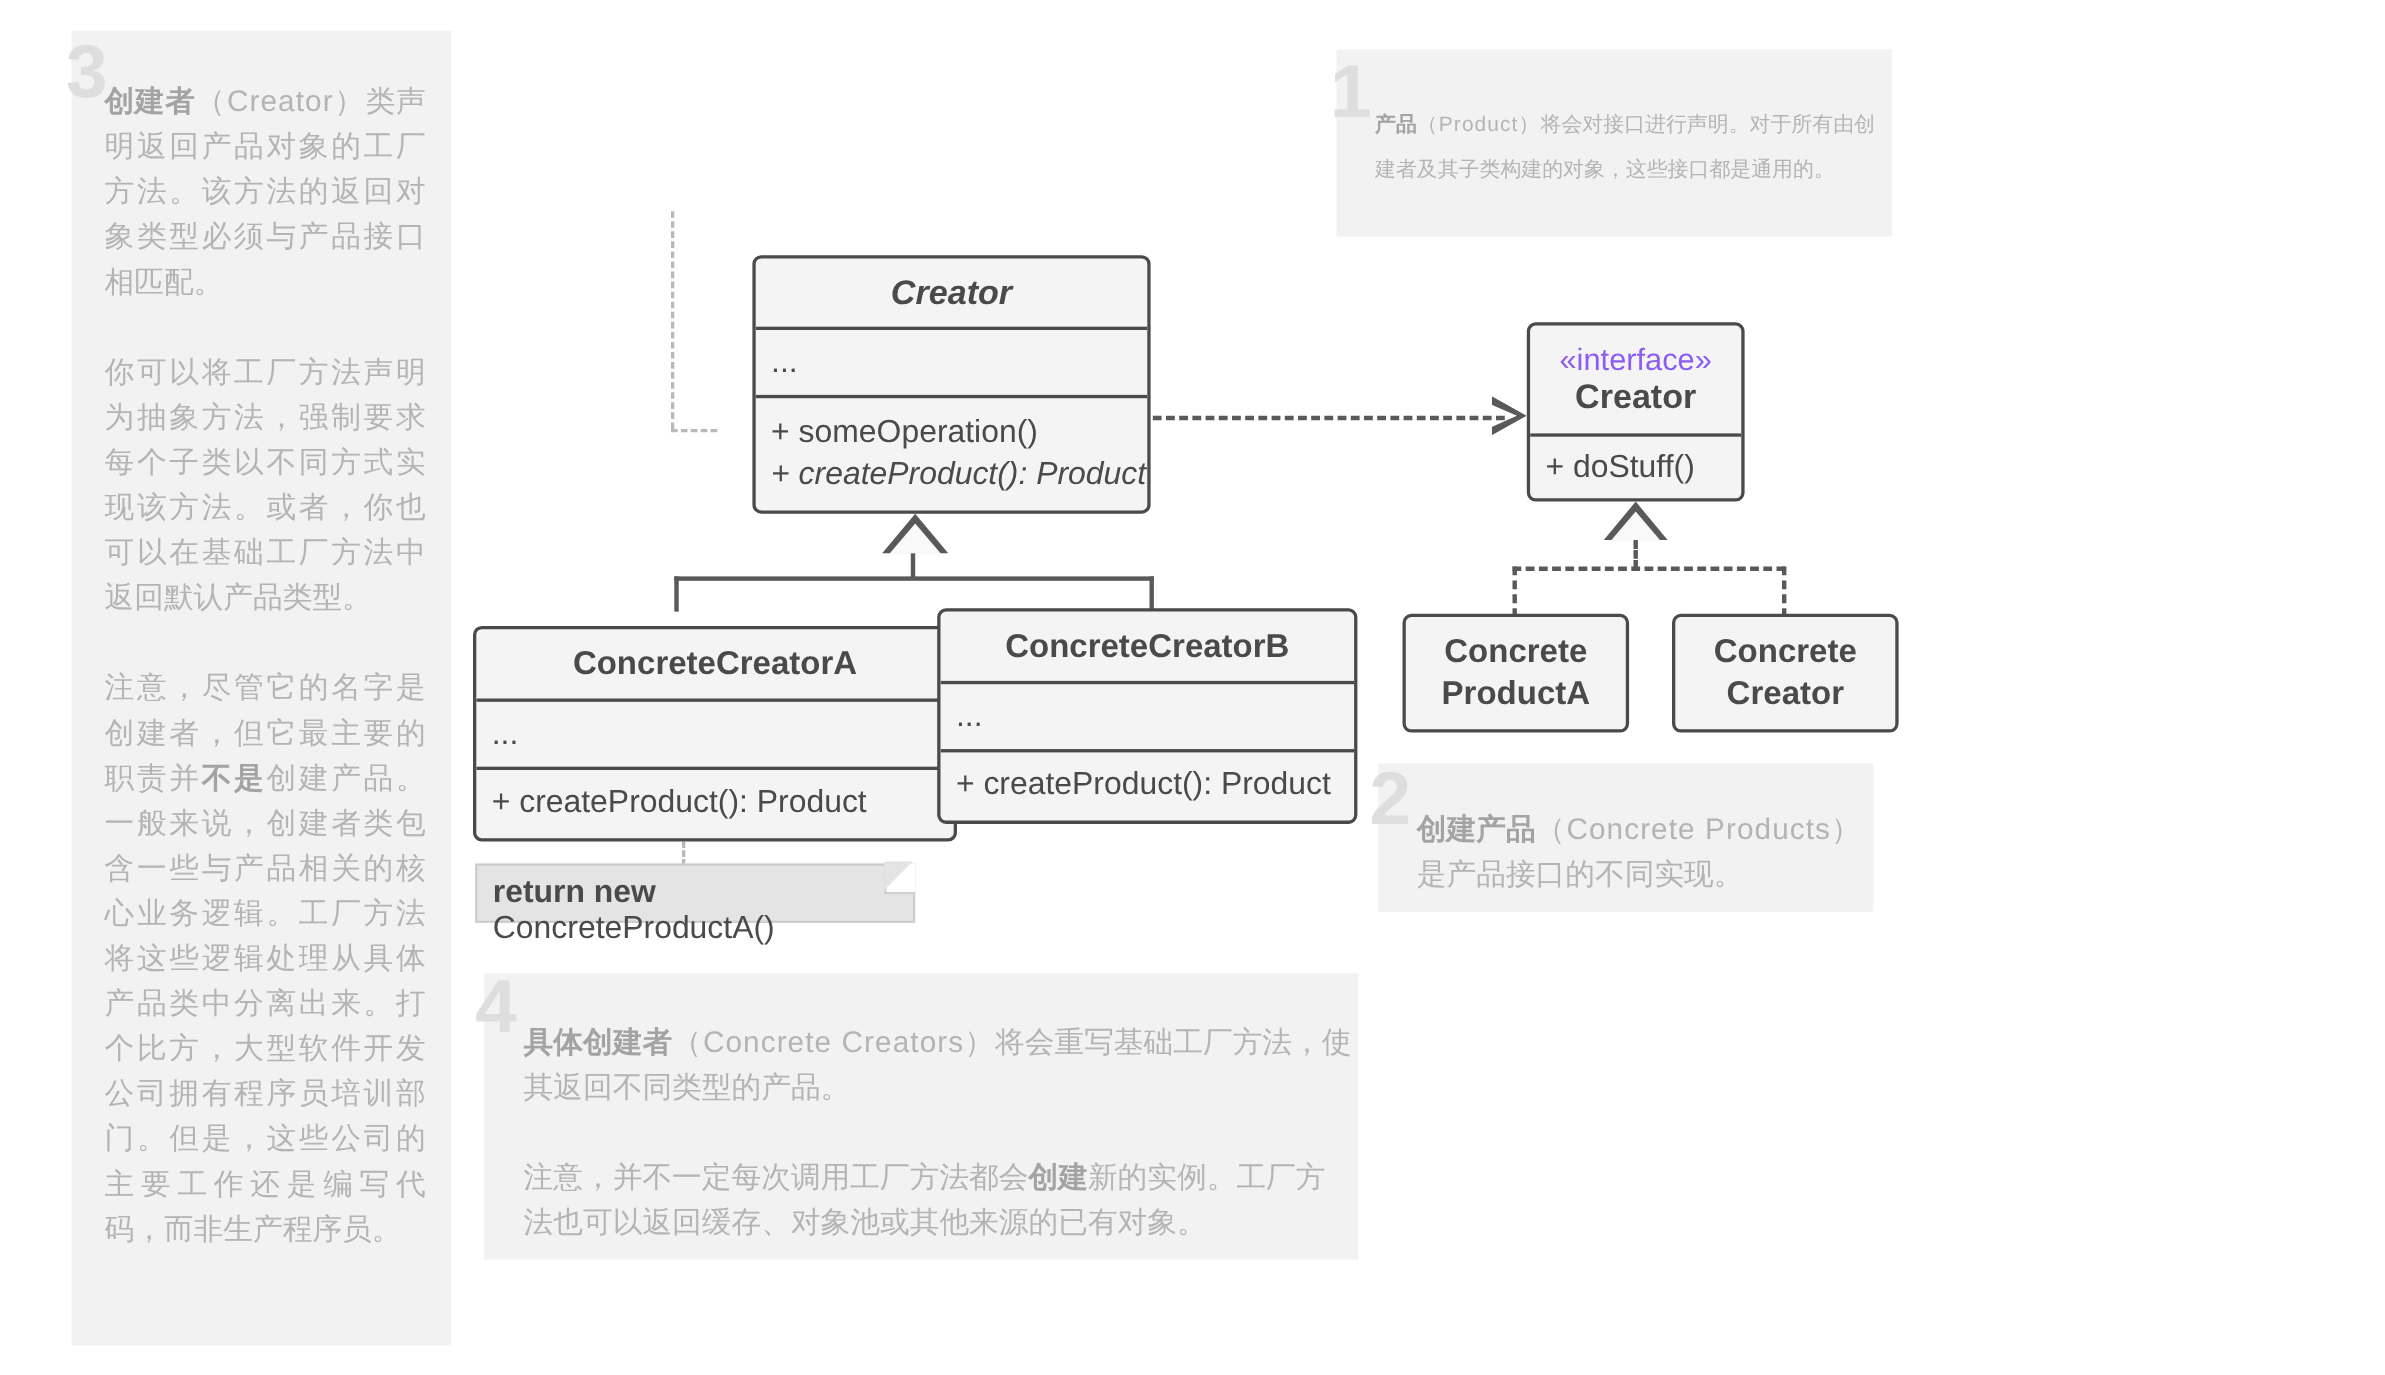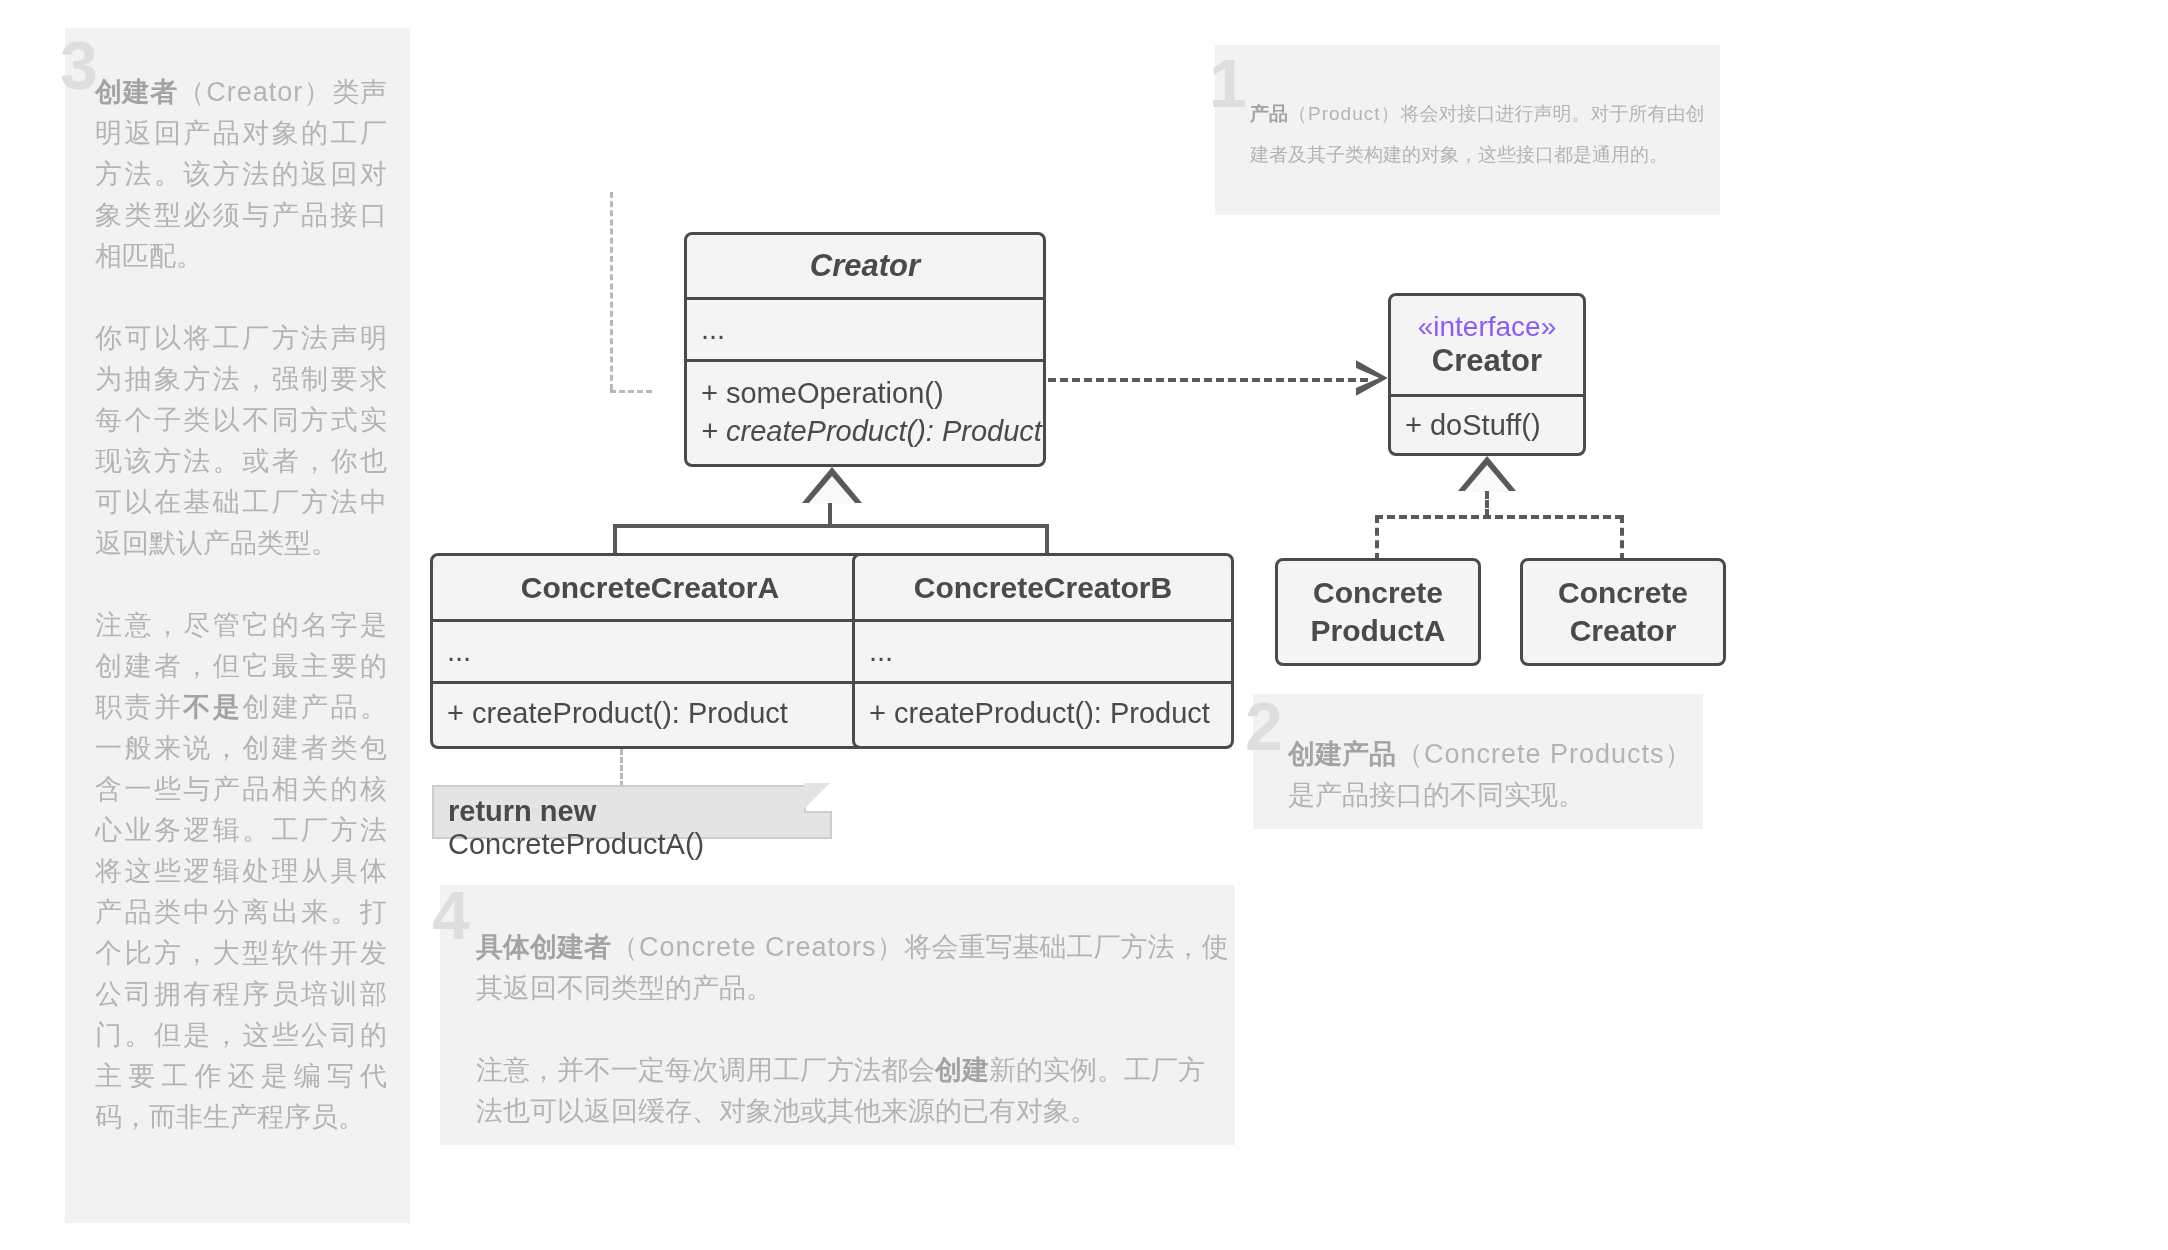--- a/index.html
+++ b/index.html
@@ -76,21 +76,21 @@
   #creatorBox .hdr{height:62px;font-size:31px;font-style:italic;}
   #creatorBox .attrs{height:62px;font-size:29px;}
   #creatorBox .ops{height:102px;font-size:29px;line-height:38px;}
 
   
   #productBox{left:1388px;top:293px;width:198px;height:163px;}
   #productBox .hdr{height:98px;font-size:31px;line-height:1.18;}
   #productBox .ops{height:59px;font-size:29px;}
 
   
-  #ccA{left:430px;top:553px;width:440px;height:196px;}
+  #ccA{left:430px;top:569px;width:440px;height:196px;}
   #ccB{left:852px;top:553px;width:382px;height:196px;}
   .ccbox .hdr{height:63px;font-size:30px;}
   .ccbox .attrs{height:62px;font-size:29px;}
   .ccbox .ops{height:62px;font-size:29px;}
 
   
   #cpA{left:1275px;top:558px;width:206px;height:108px;}
   #cpB{left:1520px;top:558px;width:206px;height:108px;}
   .cpbox .hdr{height:100%;font-size:30px;line-height:1.28;}
 

